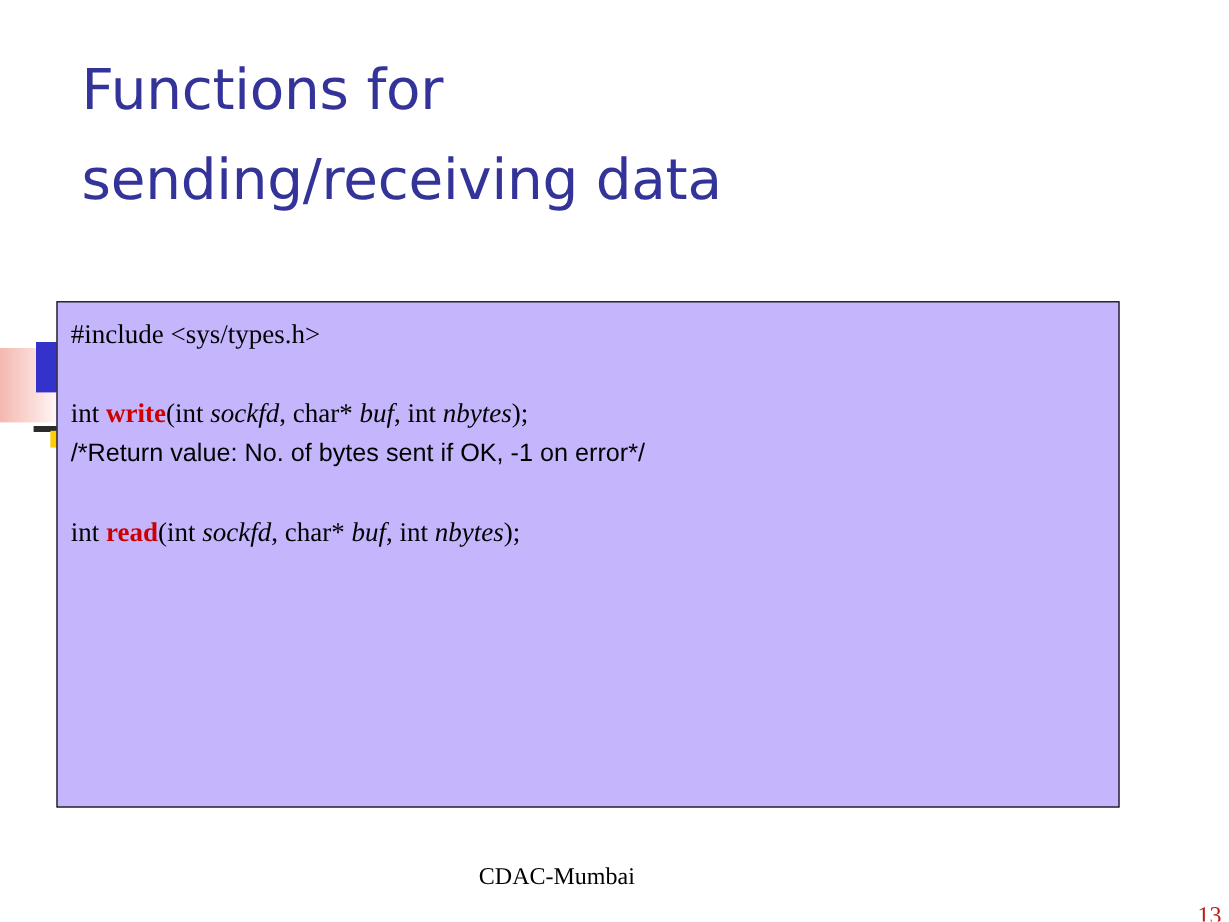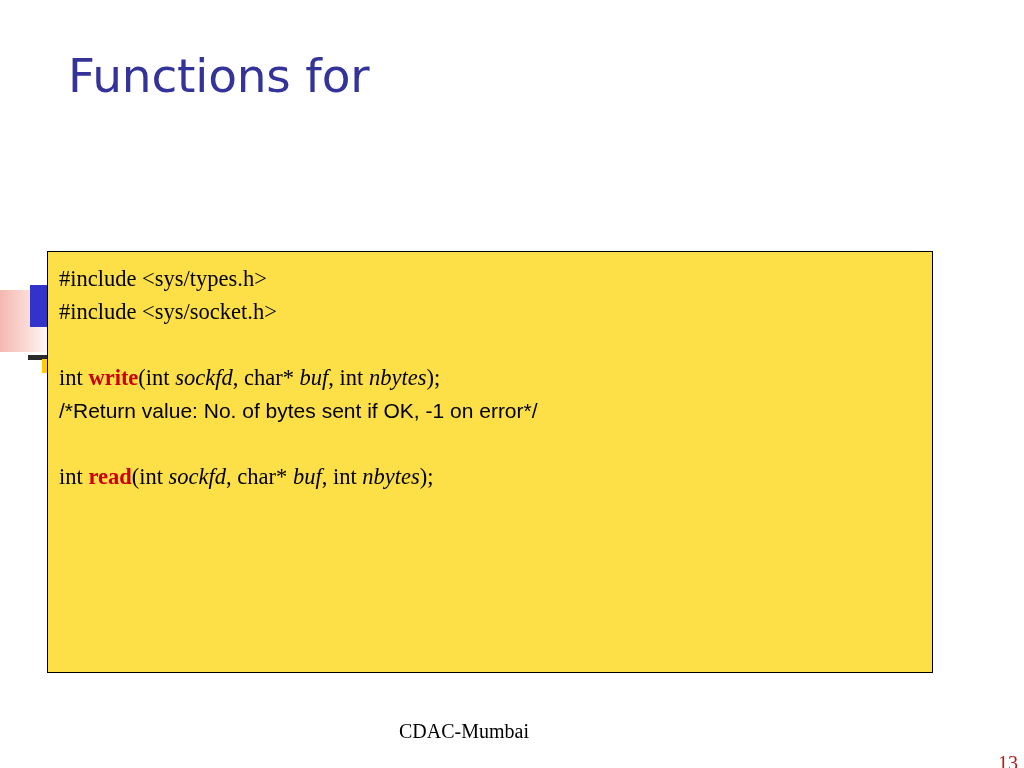--- a/index.html
+++ b/index.html
@@ -80,21 +80,21 @@
 
   
   .codebox {
     position: absolute;
     left: 47px;
     top: 251px;
     width: 886px;
     height: 422px;
     border: 1px solid #000000;
     box-sizing: border-box;
-    background: #fde047;
+    background: #c4b5fd;
     padding: 10px 0 0 11px;
   }
   .codeline {
     font-family: "Liberation Serif", serif;
     font-size: 22.5px;
     line-height: 33px;
     color: #000000;
     white-space: pre;
   }
   .codeline.sans {
@@ -133,33 +133,33 @@
     margin-top: 32px;
   }
 </style>
 </head>
 <body>
 
 <div class="slide">
 
   <div class="title">
     <span class="title-line">Functions for</span>
+    <span class="title-line">sending/receiving data</span>
   </div>
 
   <div class="deco">
     <div class="deco-gradient"></div>
     <div class="deco-blue"></div>
     <div class="deco-darkline"></div>
     <div class="deco-yellow"></div>
   </div>
 
   <div class="codebox">
 
     <div class="codeline">#include &lt;sys/types.h&gt;</div>
-    <div class="codeline">#include &lt;sys/socket.h&gt;</div>
     <div class="codeline blank"></div>
 
     <div class="codeline"><span>int </span><span class="kw">write</span><span>(int </span><span class="var">sockfd</span><span>, char* </span><span class="var">buf</span><span>, int </span><span class="var">nbytes</span><span>);</span></div>
 
     <div class="codeline sans">/*Return value: No. of bytes sent if OK, -1 on error*/</div>
     <div class="codeline blank"></div>
 
     <div class="codeline"><span>int </span><span class="kw">read</span><span>(int </span><span class="var">sockfd</span><span>, char* </span><span class="var">buf</span><span>, int </span><span class="var">nbytes</span><span>);</span></div>
 
 

